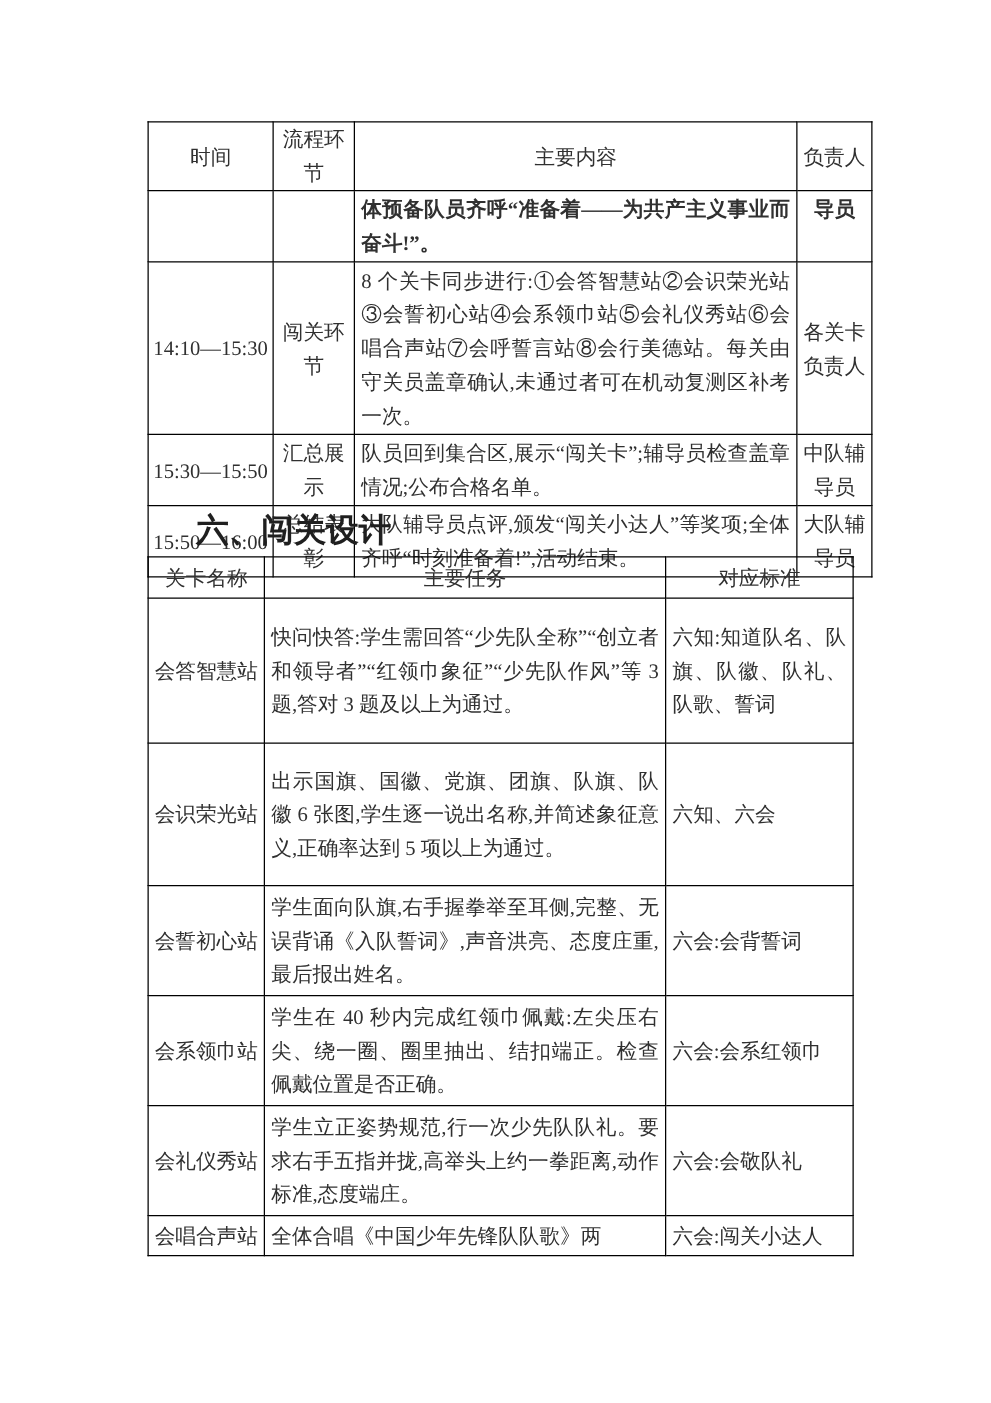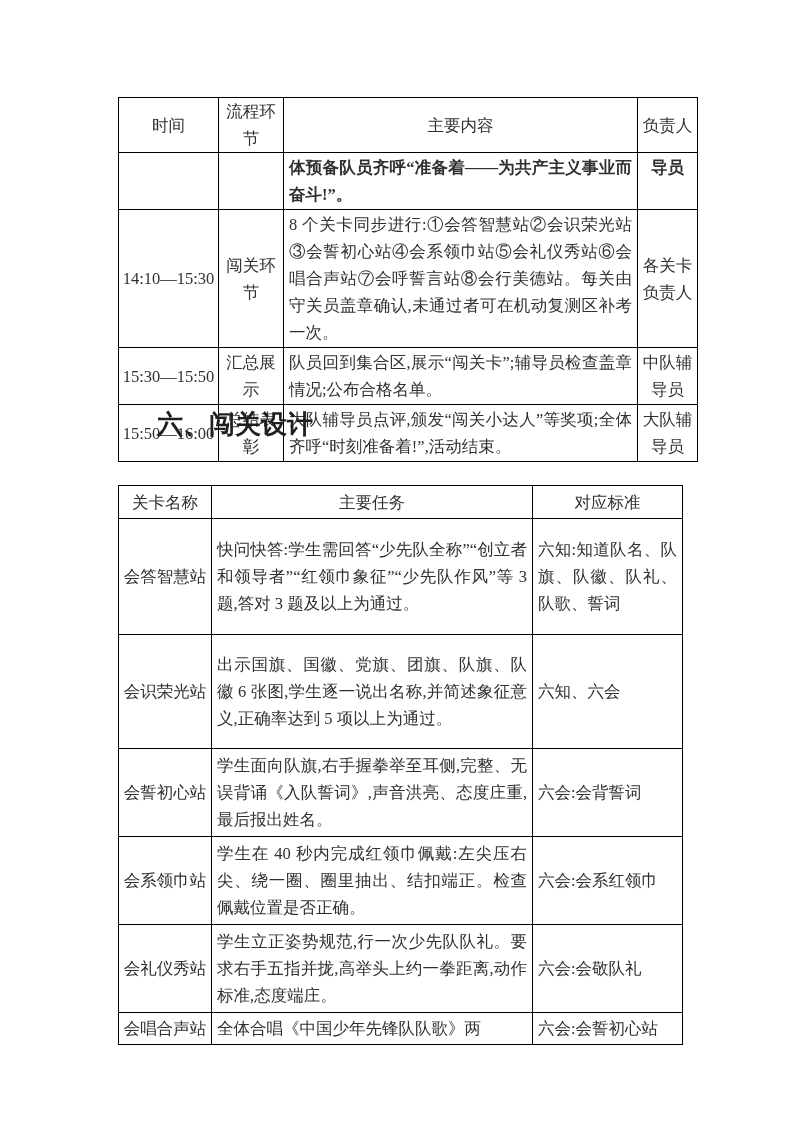--- a/index.html
+++ b/index.html
@@ -10,21 +10,21 @@
     font-family: "Liberation Serif", "DejaVu Serif", serif;
     color: #303030;
   }
   table {
     border-collapse: collapse;
     table-layout: fixed;
     position: absolute;
     left: 118px;
   }
   #schedule-table { top: 97px;  width: 579px; }
-  #design-table   { top: 445px; width: 564px; margin-top: 40px; }
+  #design-table   { top: 445px; width: 564px; }
   td {
     border: 1.5px solid #000;
     font-size: 16.5px;
     line-height: 27px;
     overflow: hidden;
     vertical-align: middle;
   }
   td.th { text-align: center; padding: 0 2px; }
   td.c  { text-align: center; padding: 0 1px; }
   td.j  { text-align: justify; padding: 1px 5px; }
@@ -120,16 +120,16 @@
     <td class="j">六会:会系红领巾</td>
   </tr>
   <tr style="height:88px">
     <td class="c">会礼仪秀站</td>
     <td class="j">学生立正姿势规范,行一次少先队队礼。要求右手五指并拢,高举头上约一拳距离,动作标准,态度端庄。</td>
     <td class="j">六会:会敬队礼</td>
   </tr>
   <tr style="height:32px">
     <td class="c">会唱合声站</td>
     <td class="j">全体合唱《中国少年先锋队队歌》两</td>
-    <td class="j">六会:会誓初心站</td>
+    <td class="j">六会:闯关小达人</td>
   </tr>
 </tbody>
   </table>
 
 </body></html>

